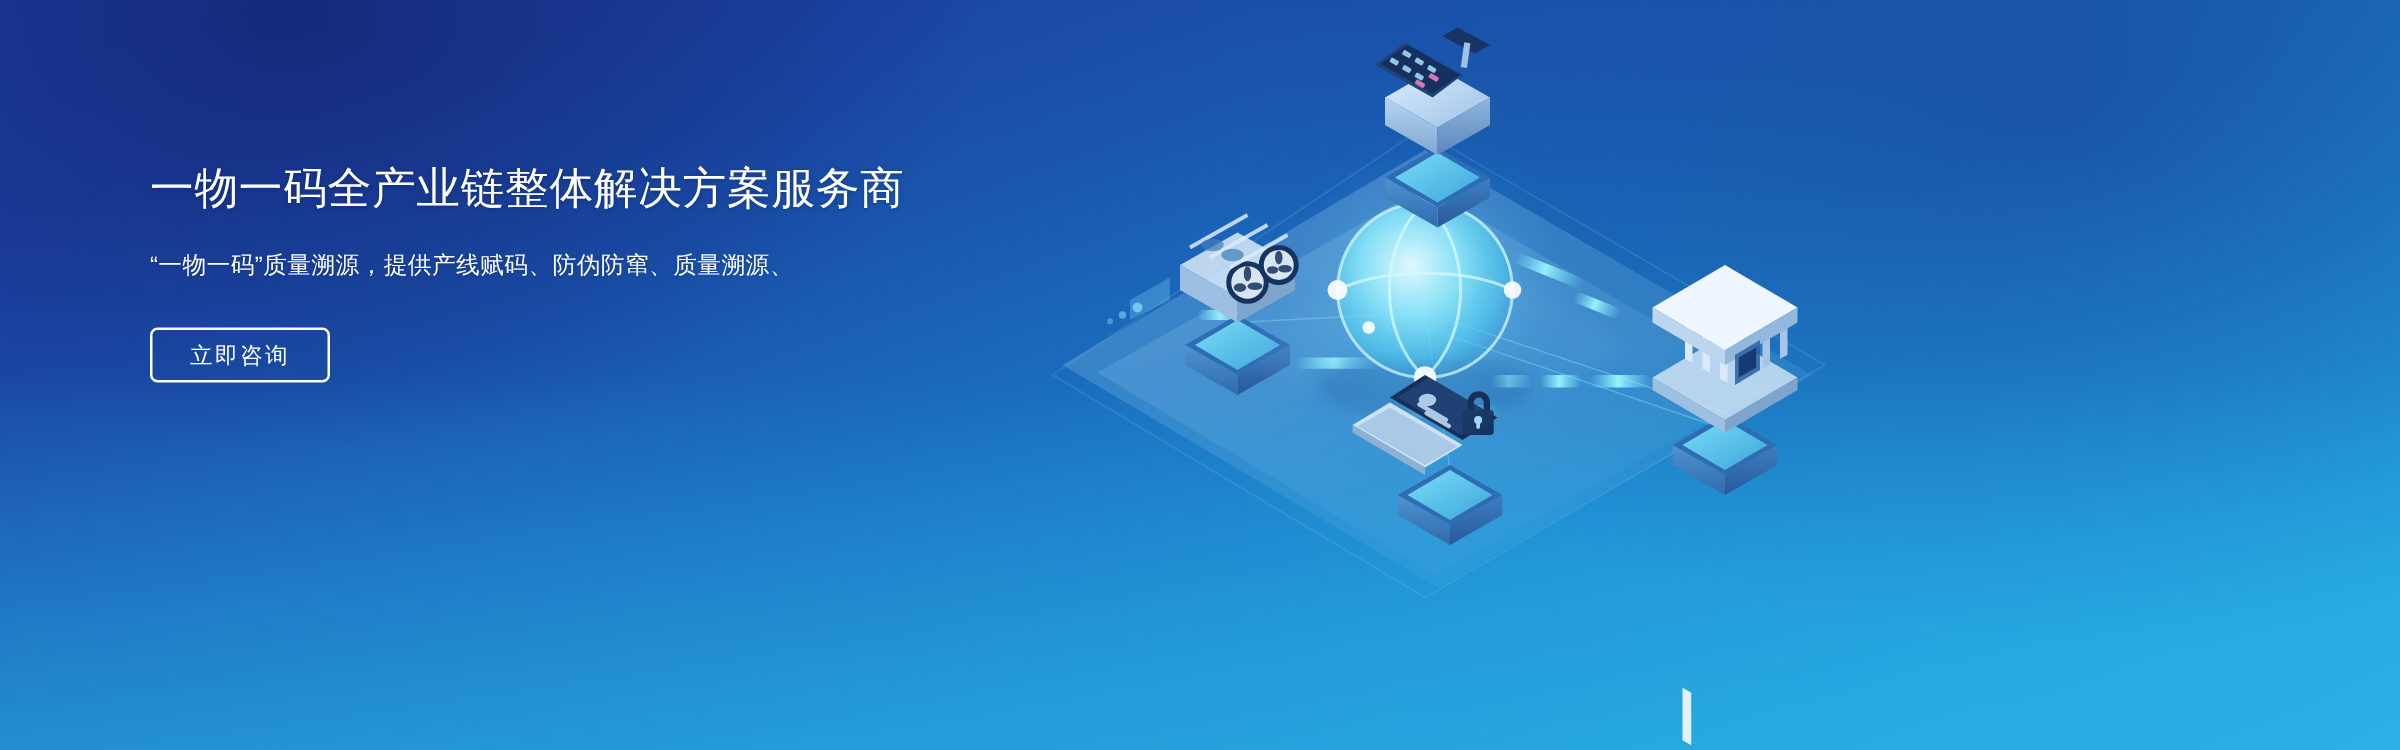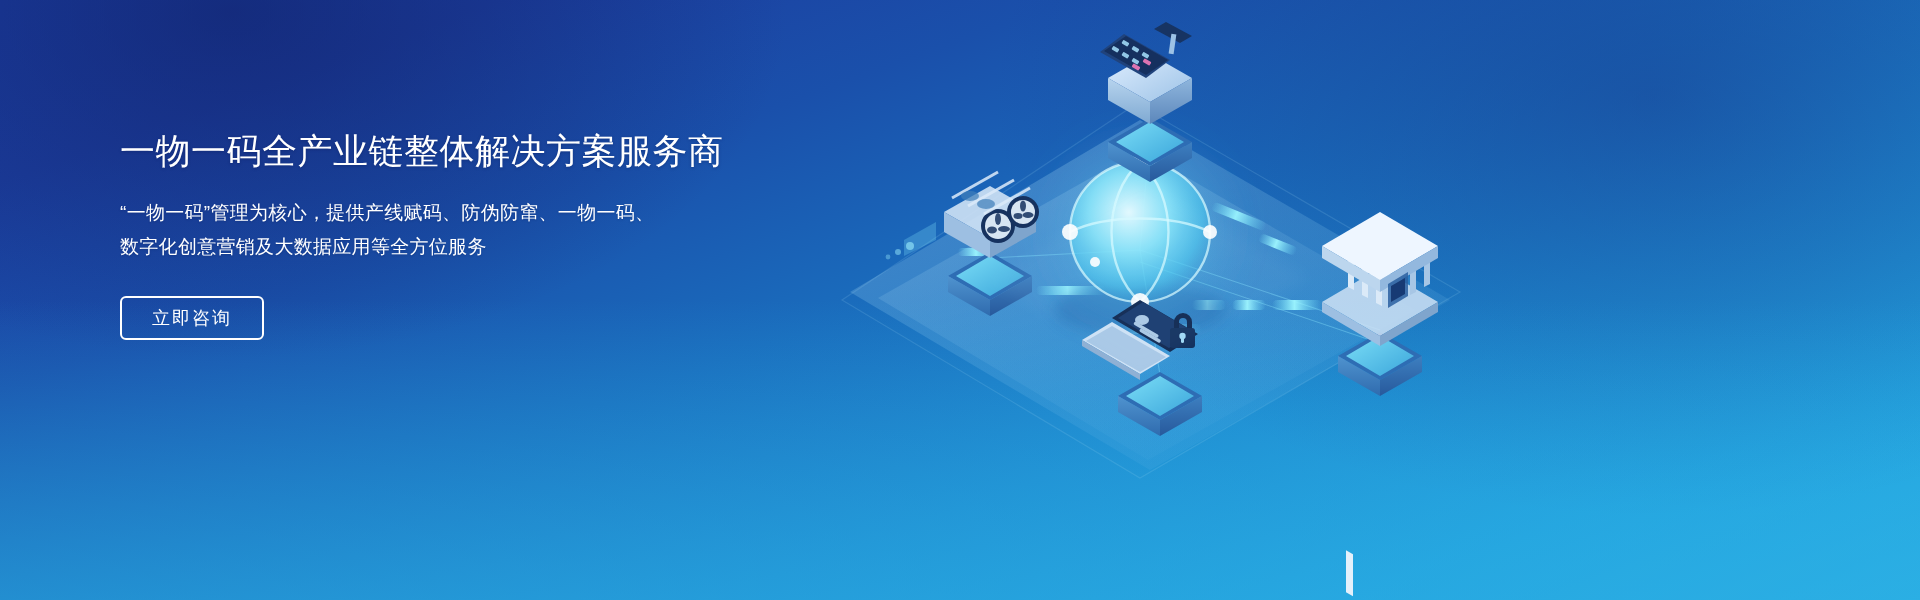--- a/index.html
+++ b/index.html
@@ -336,20 +336,19 @@
       <g opacity=".30" filter="url(#soft)">
         <polygon points="300,180 470,278 300,370 150,282" fill="#bfe9fb" opacity=".16"></polygon>
       </g>
     </svg>
   </div>
 
   <div class="copy">
     <h1 class="headline">一物一码全产业链整体解决方案服务商</h1>
 
     <p class="sub">
-      <span class="sub-line">“一物一码”管理为核心，提供产线赋码、防伪防窜、一物一码、</span>
-      <span class="sub-line">数字化创意营销及大数据应用等全方位服务</span>
+      <span class="sub-line">“一物一码”质量溯源，提供产线赋码、防伪防窜、质量溯源、</span>
     </p>
 
     <button class="cta">立即咨询</button>
   </div>
 
 </div>
 
 </body></html>

